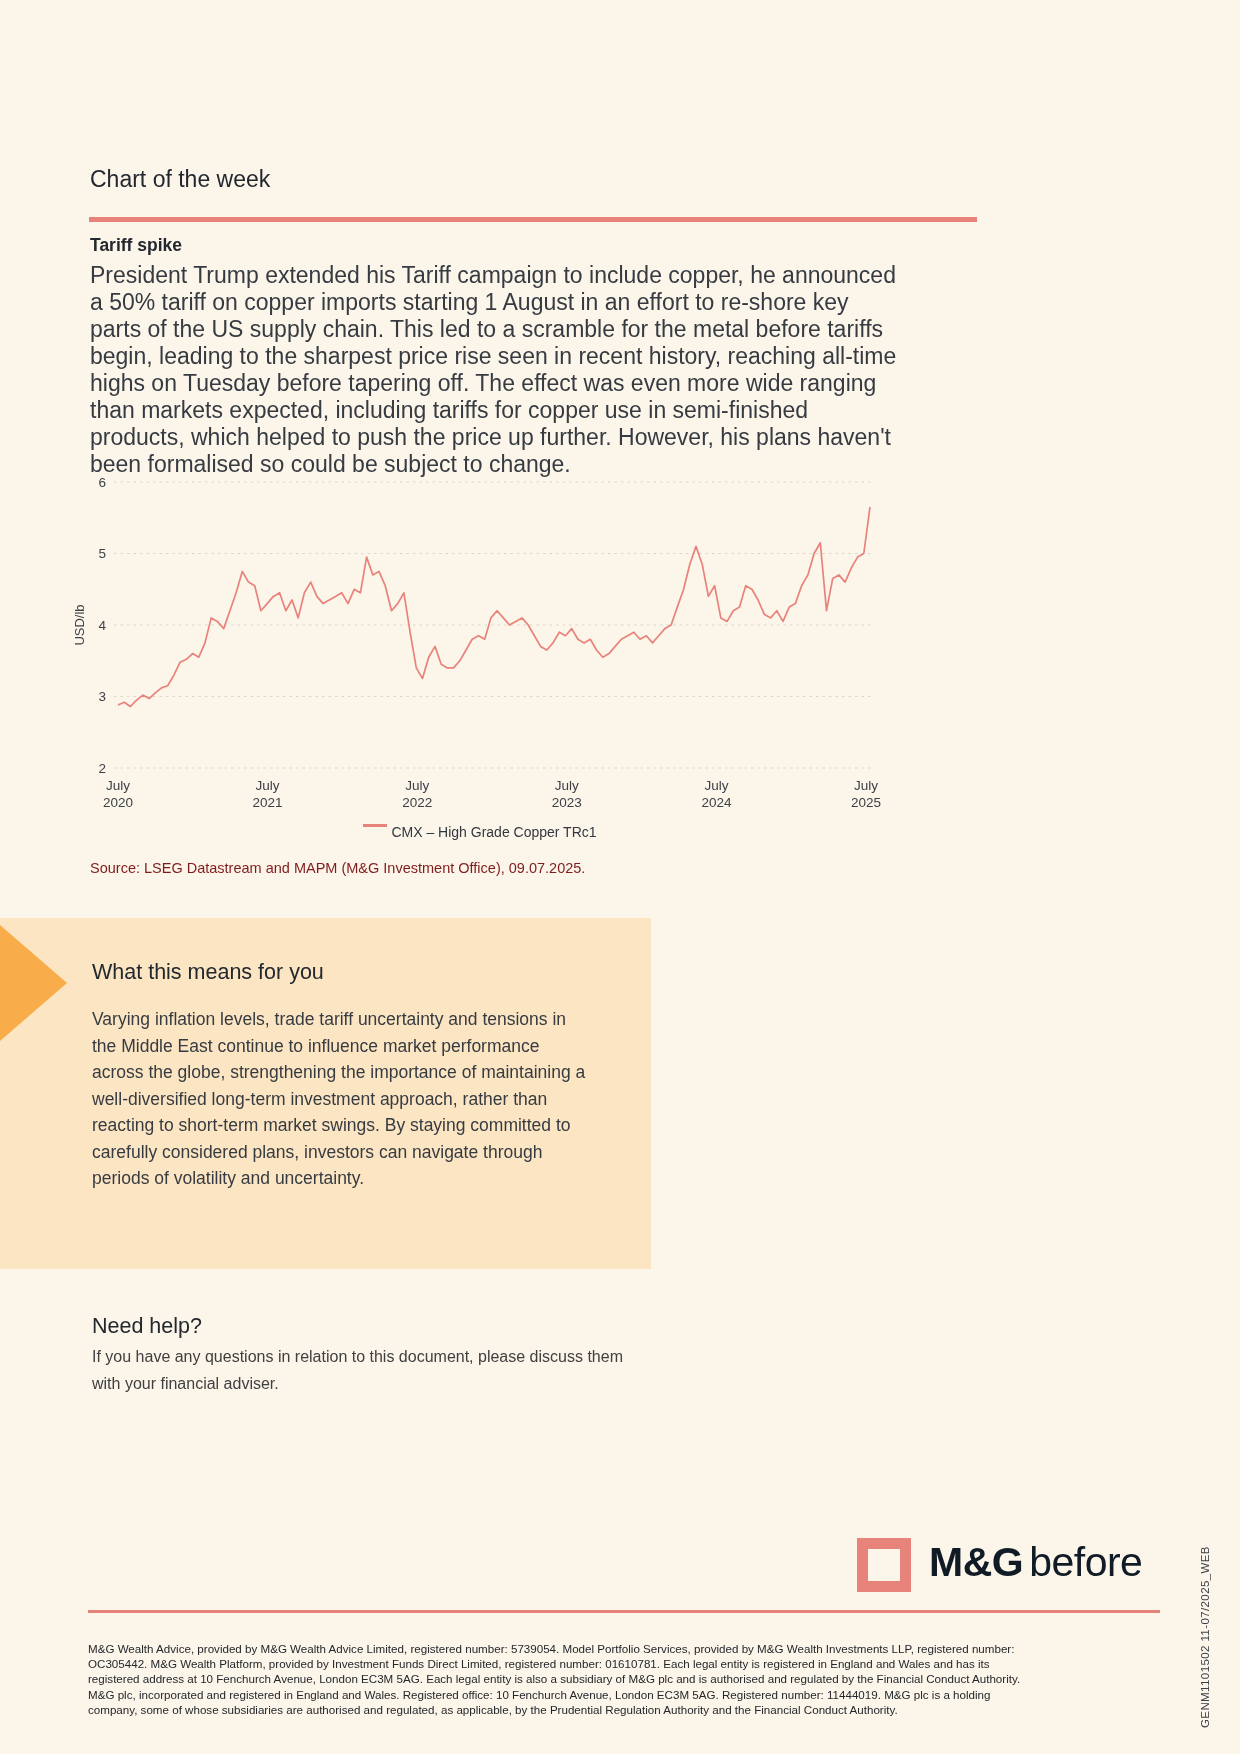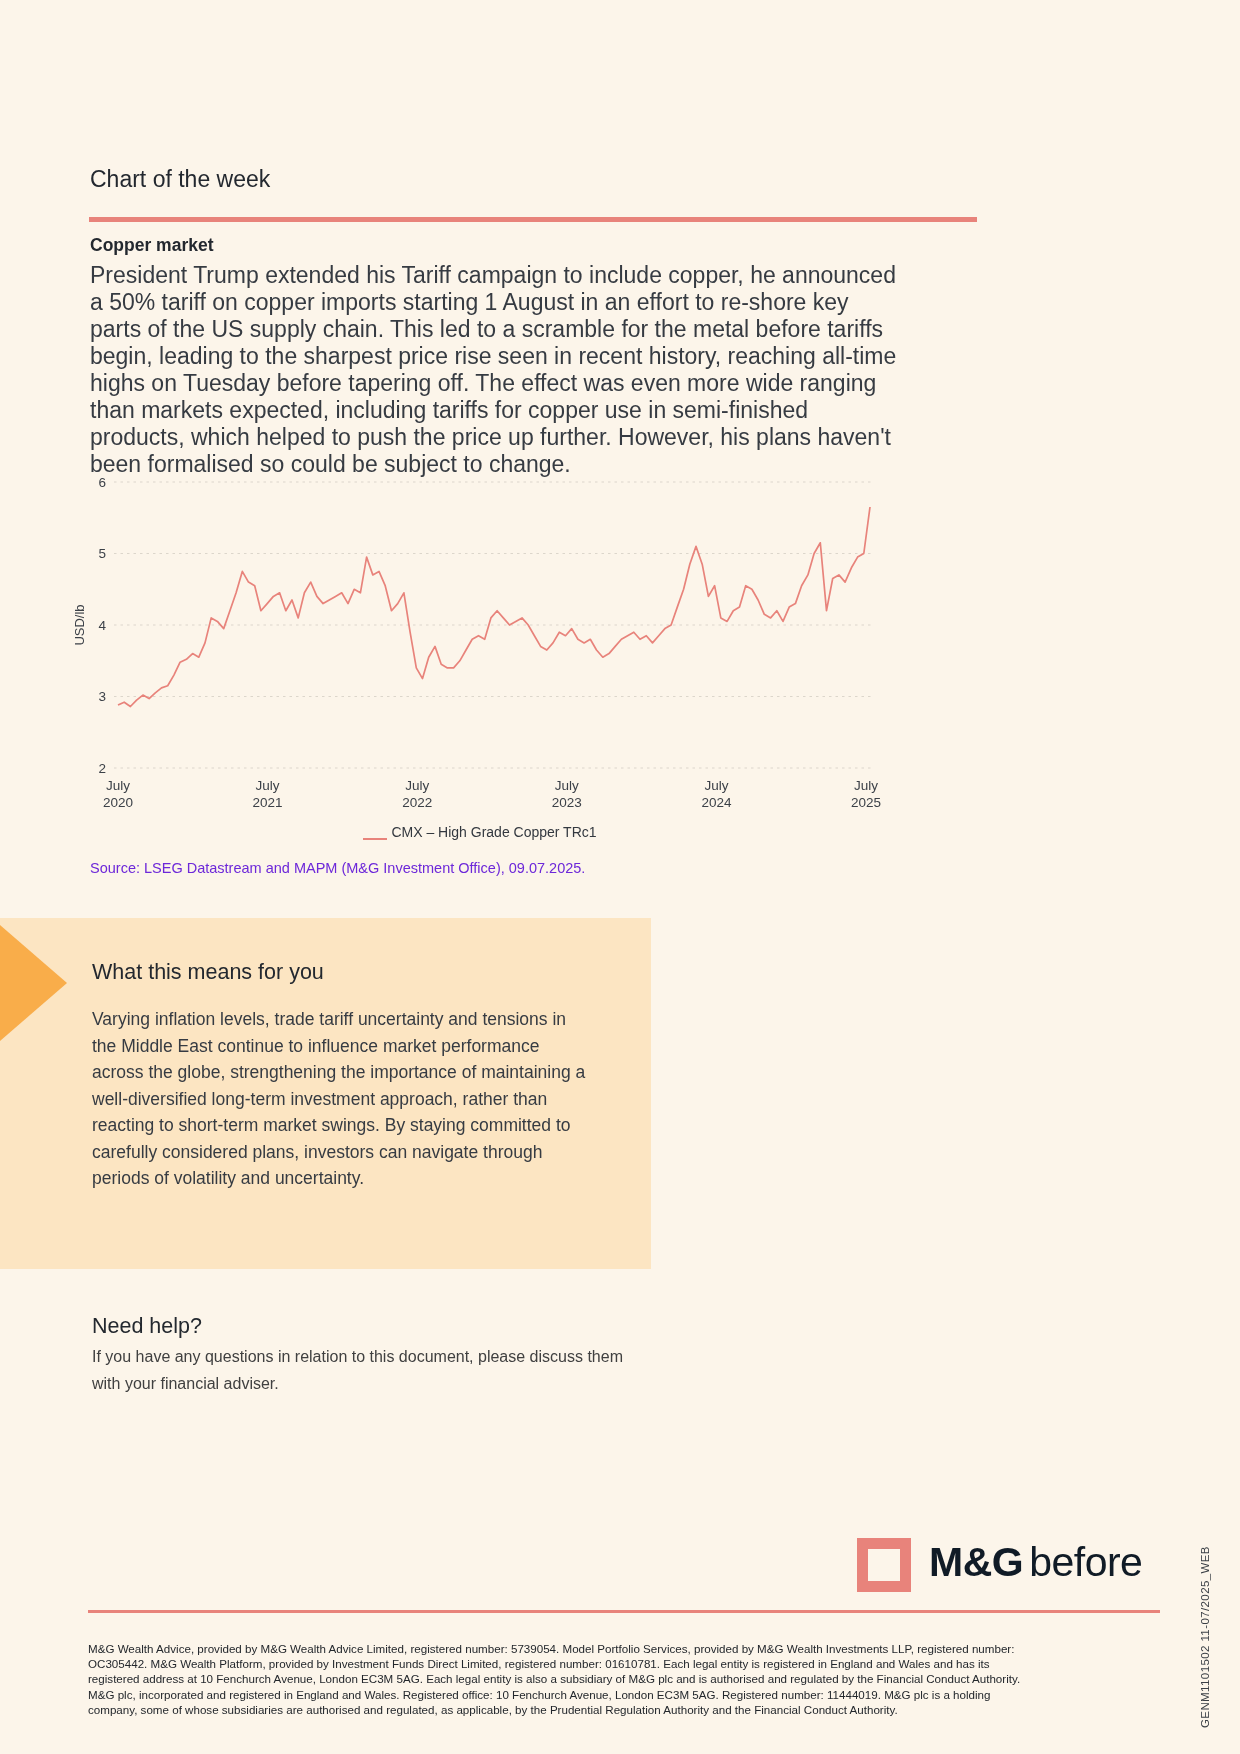--- a/index.html
+++ b/index.html
@@ -12,24 +12,24 @@
   }
   .abs{position:absolute;}
   .page-title{left:90px;top:150px;font-size:23px;font-weight:400;color:#23282f;}
   .title-rule{left:89px;top:201px;width:888px;height:4.5px;background:#e8837b;}
   .article-heading{left:90px;top:219px;font-size:17.5px;font-weight:700;color:#23282f;}
   .article-body{left:90px;top:246px;width:812px;font-size:23px;line-height:27px;color:#363b42;}
   #chart-svg{left:70px;top:440px;}
   .gridline{stroke:#dcd6cb;stroke-width:1.2;stroke-dasharray:2.5 4;}
   .ytick,.xtick{font-size:13.5px;fill:#3c4148;font-family:"Liberation Sans","DejaVu Sans",sans-serif;}
   .axis-label{font-size:13px;fill:#3c4148;font-family:"Liberation Sans","DejaVu Sans",sans-serif;}
-  .legend{left:70px;top:808px;width:820px;display:flex;justify-content:center;align-items:flex-end;gap:4px;}
+  .legend{left:70px;top:808px;width:820px;display:flex;justify-content:center;align-items:flex-start;gap:4px;}
   .legend-dash{display:inline-block;width:24px;height:2.5px;background:#e8837b;}
   .legend-label{font-size:14px;color:#33383f;}
-  .source{left:90px;top:844px;font-size:14.5px;color:#6d28d9;}
+  .source{left:90px;top:844px;font-size:14.5px;color:#7f1d1d;}
   .callout{left:0;top:902px;width:651px;height:351px;background:#fce5c2;}
   .callout-arrow{left:0;top:909px;width:0;height:0;
     border-top:58px solid transparent;border-bottom:58px solid transparent;
     border-left:67px solid #f9ad4a;}
   .callout-heading{left:92px;top:944px;font-size:21.5px;font-weight:400;color:#23282f;}
   .callout-body{left:92px;top:990px;width:496px;font-size:17.5px;line-height:26.5px;color:#363b42;}
   .help-heading{left:92px;top:1298px;font-size:21.5px;font-weight:400;color:#23282f;}
   .help-body{left:92px;top:1328px;width:540px;font-size:16px;line-height:26.5px;color:#404040;}
   .logo-square{left:857px;top:1522px;width:54px;height:54px;
     border:11px solid #e8837b;box-sizing:border-box;}
@@ -42,21 +42,21 @@
     white-space:nowrap;font-size:11.5px;color:#3a3f45;letter-spacing:0.4px;}
 </style>
 </head>
 <body>
 
 <div class="page">
 
   <div class="abs page-title">Chart of the week</div>
   <div class="abs title-rule"></div>
 
-  <div class="abs article-heading">Copper market</div>
+  <div class="abs article-heading">Tariff spike</div>
   <div class="abs article-body">President Trump extended his Tariff campaign to include copper, he announced a 50% tariff on copper imports starting 1 August in an effort to re-shore key parts of the US supply chain. This led to a scramble for the metal before tariffs begin, leading to the sharpest price rise seen in recent history, reaching all-time highs on Tuesday before tapering off. The effect was even more wide ranging than markets expected, including tariffs for copper use in semi-finished products, which helped to push the price up further. However, his plans haven't been formalised so could be subject to change.</div>
 
   <svg id="chart-svg" class="abs" width="820" height="360" viewBox="0 0 820 360">
       <line x1="44" x2="802" y1="312" y2="312" class="gridline"></line>
       <text x="36" y="316.5" class="ytick" text-anchor="end">2</text>
       <line x1="44" x2="802" y1="240.5" y2="240.5" class="gridline"></line>
       <text x="36" y="245" class="ytick" text-anchor="end">3</text>
       <line x1="44" x2="802" y1="169" y2="169" class="gridline"></line>
       <text x="36" y="173.5" class="ytick" text-anchor="end">4</text>
       <line x1="44" x2="802" y1="97.5" y2="97.5" class="gridline"></line>

